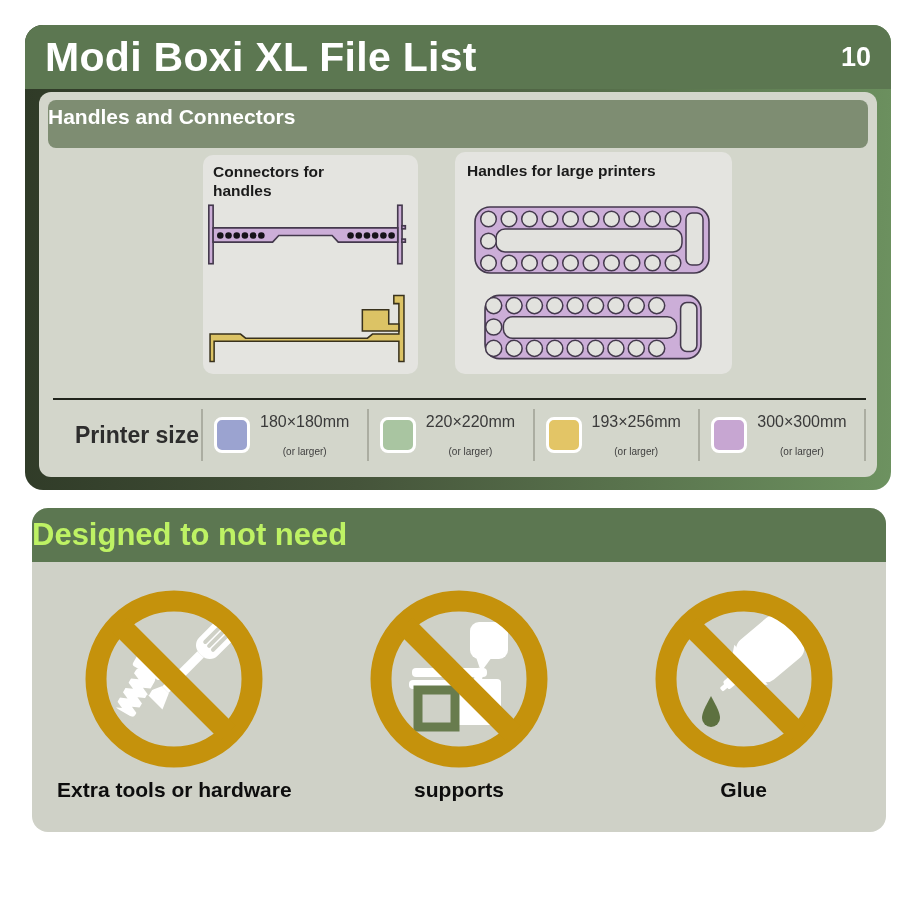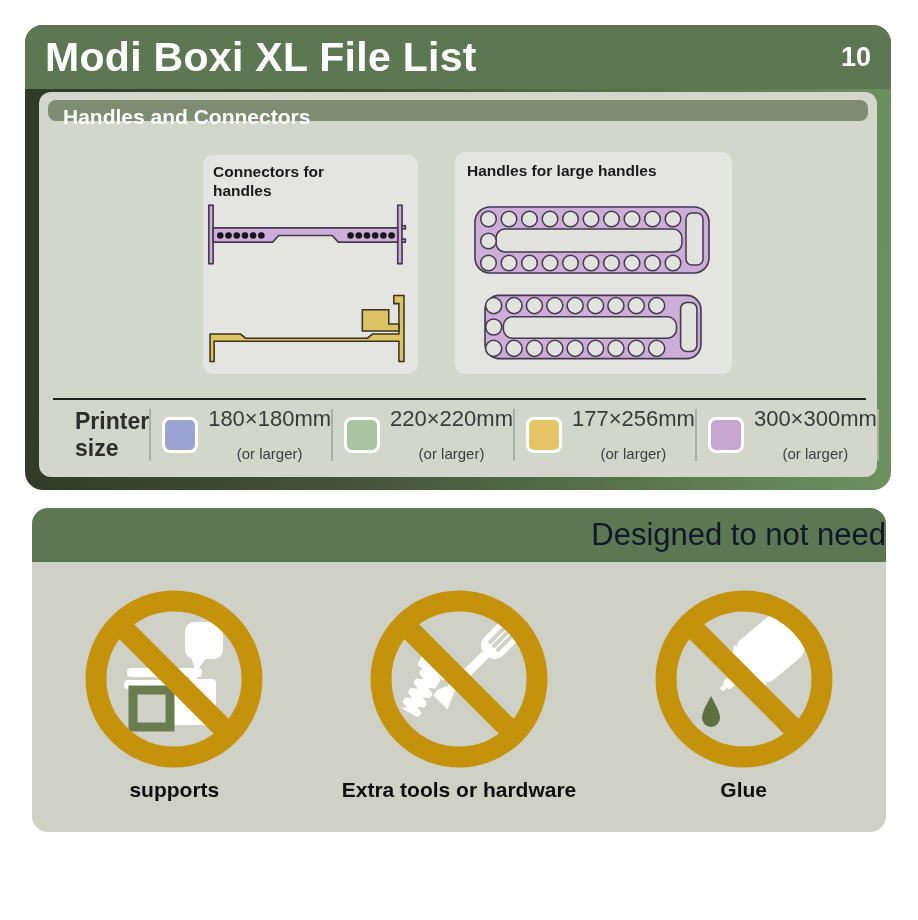--- a/index.html
+++ b/index.html
@@ -24,24 +24,23 @@
     padding:4px 20px;
   }
   .top-title { color:#fff; font-size:41px; font-weight:bold; letter-spacing:.3px; }
   .page-num  { color:#fff; font-size:27px; font-weight:bold; }
 
   .inner-panel {
     position:absolute; left:14px; top:67px; right:14px; bottom:13px;
     background:#d3d6cb; border-radius:12px;
   }
   .section-bar {
-    position:absolute; left:9px; top:8px; right:9px; height:21px;
+    position:absolute; left:9px; top:8px; right:9px; height:48px;
     background:#7e8d72; border-radius:8px;
     color:#fff; font-weight:bold; font-size:21px; line-height:33px;
-    padding-left:15px;
   }
 
   .card { position:absolute; background:#e4e4e0; border-radius:10px; }
   .card-connectors { left:164px; top:63px; width:215px; height:219px;padding-left:8px; }
   .card-handles    { left:416px; top:60px; width:277px; height:222px; }
   .card-title { position:absolute; font-weight:bold; font-size:15.5px; color:#1b1b1b; line-height:1.2; }
   .t-conn  { left:10px; top:8px; width:160px; }
   .t-comp  { left:0; top:122px; width:100%; text-align:center; }
   .t-hand  { left:12px; top:10px; width:250px; }
 
@@ -64,31 +63,31 @@
     display:flex; align-items:center;
   }
   .legend-label { width:148px; padding-left:22px; font-size:23px; font-weight:bold; color:#2d2d2d; }
   .legend-item {
     flex:1; height:52px; display:flex; align-items:center;
     border-left:2px solid #abada1; padding-left:11px;
   }
   .legend-end { width:0; height:52px; border-left:2px solid #abada1; }
   .swatch { width:36px; height:36px; border-radius:8px; border:3px solid #fff; flex:none; }
   .legend-text { margin-left:10px; display:flex; flex-direction:column; align-items:center; }
-  .legend-size { font-size:22px; color:#3a3a3a; line-height:1.1; }
-  .legend-note { font-size:15px; color:#3e3e3e; line-height:1.1; margin-top:15px; }
+  .legend-size { font-size:16px; color:#3a3a3a; line-height:1.1; }
+  .legend-note { font-size:10px; color:#3e3e3e; line-height:1.1; margin-top:15px; }
 
   
   .bottom-card {
     position:absolute; left:32px; top:508px; width:854px; height:324px;
     border-radius:16px; background:#cfd1c7; overflow:hidden;
   }
   .banner {
-    height:54px; background:#5c7751; color:#0f172a;
-    font-size:31px; font-weight:normal; text-align:right; line-height:54px;
+    height:54px; background:#5c7751; color:#bef264;
+    font-size:31px; font-weight:bold; text-align:left; line-height:54px;
   }
   .icons-row { display:flex; }
   .icon-col { flex:1; display:flex; flex-direction:column; align-items:center; }
   .icon-col svg { margin-top:22px; }
   .prohibit-label { margin-top:4px; font-weight:bold; font-size:21px; color:#0d0d0d; text-align:center; }
 
   .ban-stroke { stroke:#c5920c; fill:none; }
   .white-shape { fill:#ffffff; }
   .bg-notch { fill:#cfd1c7; }
 </style>
@@ -132,21 +131,21 @@
         </svg>
 
 
         <svg class="diagram svg-comp" width="200" height="72" viewBox="0 0 197 70">
           <path class="yellow-part" d="M4,40 H34 L39,44 H159 L164,40 H190 V10 H185 V2 H195 V67 H190 V47 H8 V67 H4 Z" fill="#dcc365"></path>
           <path class="yellow-part" d="M154,16 H180 V30 H190 V37 H154 Z" fill="#dcc365"></path>
         </svg>
       </div>
 
       <div class="card card-handles">
-        <div class="card-title t-hand">Handles for large handles</div>
+        <div class="card-title t-hand">Handles for large printers</div>
 
         <svg class="diagram svg-h1" width="240" height="70" viewBox="0 0 240 70">
           <rect class="purple-part" x="2" y="2" width="234" height="66" rx="15" fill="#ccaed8"></rect>
           <rect class="slot" x="23" y="24" width="186" height="23" rx="9"></rect>
           <rect class="slot" x="213" y="8" width="17" height="52" rx="6"></rect>
           <g>
               <circle cx="15.5" cy="14" r="7.8" class="hole"></circle>
               <circle cx="36" cy="14" r="7.8" class="hole"></circle>
               <circle cx="56.5" cy="14" r="7.8" class="hole"></circle>
               <circle cx="77" cy="14" r="7.8" class="hole"></circle>
@@ -214,21 +213,21 @@
           <div class="swatch" style="background: rgb(169, 197, 161);"></div>
           <div class="legend-text">
             <div class="legend-size">220×220mm</div>
             <div class="legend-note">(or larger)</div>
           </div>
         </div>
 
         <div class="legend-item">
           <div class="swatch" style="background: rgb(227, 197, 102);"></div>
           <div class="legend-text">
-            <div class="legend-size">177×256mm</div>
+            <div class="legend-size">193×256mm</div>
             <div class="legend-note">(or larger)</div>
           </div>
         </div>
 
         <div class="legend-item">
           <div class="swatch" style="background: rgb(199, 166, 210);"></div>
           <div class="legend-text">
             <div class="legend-size">300×300mm</div>
             <div class="legend-note">(or larger)</div>
           </div>
@@ -236,35 +235,20 @@
 
         <div class="legend-end"></div>
       </div>
     </div>
   </div>
 
   <div class="bottom-card">
     <div class="banner">Designed to not need</div>
 
     <div class="icons-row">
-
-      <div class="icon-col">
-        <svg width="190" height="190" viewBox="0 0 190 190">
-          <rect class="white-shape" x="106" y="38" width="38" height="37" rx="9"></rect>
-          <polygon class="white-shape" points="112,73 128,73 117,88"></polygon>
-          <rect class="white-shape" x="111" y="84" width="8" height="14" rx="3" transform="rotate(14 115 91)"></rect>
-          <rect class="white-shape" x="48" y="84" width="75" height="9" rx="4"></rect>
-          <rect class="white-shape" x="45" y="96" width="78" height="9" rx="4"></rect>
-          <rect class="white-shape" x="92" y="95" width="45" height="46" rx="4"></rect>
-          <rect x="54" y="106" width="37" height="37" fill="none" stroke="#687c4e" stroke-width="9"></rect>
-          <circle class="ban-stroke" cx="95" cy="95" r="78" stroke-width="21"></circle>
-          <line class="ban-stroke" x1="41" y1="41" x2="149" y2="149" stroke-width="21"></line>
-        </svg>
-        <div class="prohibit-label">supports</div>
-      </div>
 
       <div class="icon-col">
         <svg width="190" height="190" viewBox="0 0 190 190">
 
           <g transform="translate(99,93) rotate(45)">
             <rect class="white-shape" x="-13" y="-80" width="26" height="48" rx="11"></rect>
             <rect class="bg-notch" x="-7.5" y="-72" width="4" height="30" rx="2"></rect>
             <rect class="bg-notch" x="-2" y="-72" width="4" height="30" rx="2"></rect>
             <rect class="bg-notch" x="3.5" y="-72" width="4" height="30" rx="2"></rect>
             <rect class="white-shape" x="-4.5" y="-32" width="9" height="50"></rect>
@@ -284,20 +268,35 @@
             <polygon class="bg-notch" points="13,24 4,28 13,32"></polygon>
           </g>
           <circle class="ban-stroke" cx="95" cy="95" r="78" stroke-width="21"></circle>
           <line class="ban-stroke" x1="41" y1="41" x2="149" y2="149" stroke-width="21"></line>
         </svg>
         <div class="prohibit-label">Extra tools or hardware</div>
       </div>
 
       <div class="icon-col">
         <svg width="190" height="190" viewBox="0 0 190 190">
+          <rect class="white-shape" x="106" y="38" width="38" height="37" rx="9"></rect>
+          <polygon class="white-shape" points="112,73 128,73 117,88"></polygon>
+          <rect class="white-shape" x="111" y="84" width="8" height="14" rx="3" transform="rotate(14 115 91)"></rect>
+          <rect class="white-shape" x="48" y="84" width="75" height="9" rx="4"></rect>
+          <rect class="white-shape" x="45" y="96" width="78" height="9" rx="4"></rect>
+          <rect class="white-shape" x="92" y="95" width="45" height="46" rx="4"></rect>
+          <rect x="54" y="106" width="37" height="37" fill="none" stroke="#687c4e" stroke-width="9"></rect>
+          <circle class="ban-stroke" cx="95" cy="95" r="78" stroke-width="21"></circle>
+          <line class="ban-stroke" x1="41" y1="41" x2="149" y2="149" stroke-width="21"></line>
+        </svg>
+        <div class="prohibit-label">supports</div>
+      </div>
+
+      <div class="icon-col">
+        <svg width="190" height="190" viewBox="0 0 190 190">
           <g transform="translate(122,64) rotate(50)">
             <rect class="white-shape" x="-26" y="-28" width="52" height="58" rx="12"></rect>
             <polygon class="white-shape" points="-26,26 26,26 10,46 -10,46"></polygon>
             <rect class="white-shape" x="-5" y="44" width="10" height="15" rx="2"></rect>
             <rect class="white-shape" x="-2.5" y="57" width="5" height="8" rx="1.5"></rect>
           </g>
           <path d="M62,112 c-6,11 -9,17 -9,22 a9,9 0 0 0 18,0 c0,-5 -3,-11 -9,-22 z" fill="#5d7140"></path>
           <circle class="ban-stroke" cx="95" cy="95" r="78" stroke-width="21"></circle>
           <line class="ban-stroke" x1="41" y1="41" x2="149" y2="149" stroke-width="21"></line>
         </svg>

